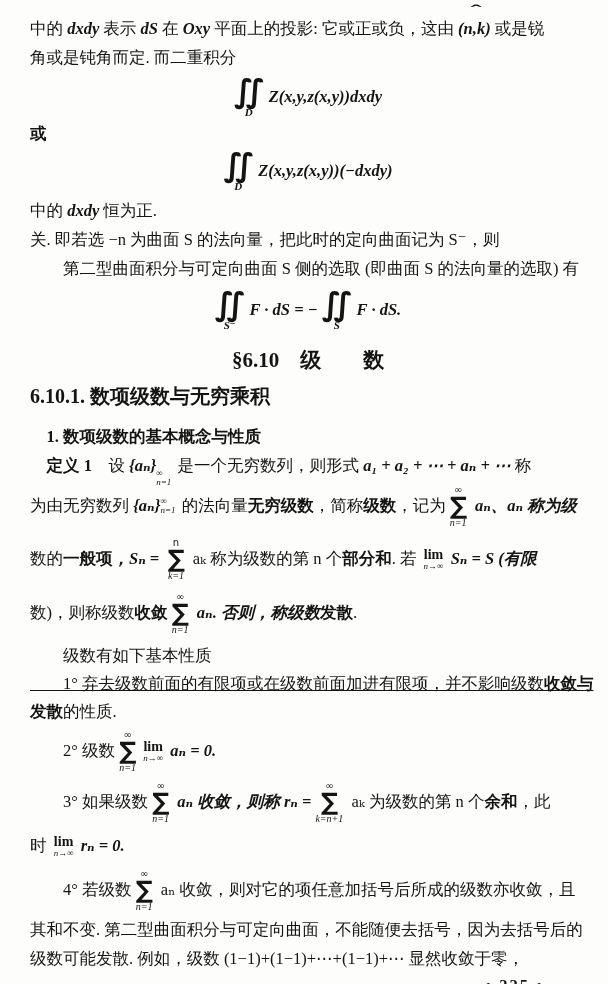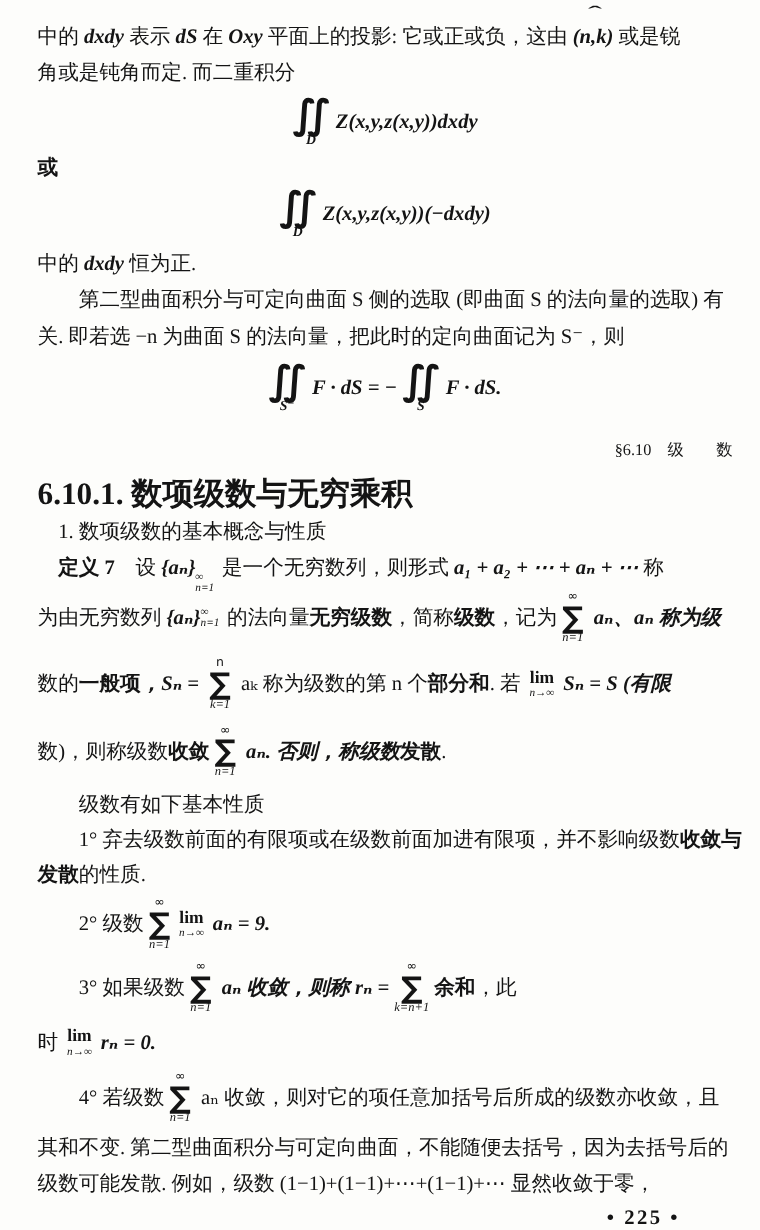--- a/index.html
+++ b/index.html
@@ -30,23 +30,23 @@
   .sum .sbot{font-size:10px;line-height:10px;font-style:italic;}
   
   .stk{display:inline-flex;flex-direction:column;align-items:flex-start;font-size:9px;line-height:9px;font-style:italic;vertical-align:-5px;margin-right:2px;}
   
   .lim{display:inline-flex;flex-direction:column;align-items:center;margin:0 3px;}
   .lim .lw{font-size:14px;line-height:15px;font-weight:bold;}
   .lim .ls{font-size:9px;line-height:9px;font-style:italic;}
   
   .hatwrap{position:relative;display:inline-block;}
   .hatmark{position:absolute;top:-10px;left:55%;transform:translateX(-50%) scaleX(2.4);font-weight:bold;font-size:14px;line-height:14px;}
-  .h1{height:30px;line-height:30px;margin-top:8px;text-align:right;font-weight:normal;font-size:13px;white-space:pre;}
-  .h2{height:26px;line-height:26px;margin-top:8px;font-weight:bold;font-size:25px;white-space:nowrap;}
-  .h3{height:24px;line-height:24px;margin-top:4px;font-weight:normal;white-space:nowrap;}
+  .h1{height:30px;line-height:30px;margin-top:8px;text-align:center;font-weight:bold;font-size:21px;white-space:pre;}
+  .h2{height:26px;line-height:26px;margin-top:8px;font-weight:bold;font-size:20px;white-space:nowrap;}
+  .h3{height:24px;line-height:24px;margin-top:16px;font-weight:bold;white-space:nowrap;}
   .pagenum{height:26px;line-height:26px;text-align:right;padding-right:42px;font-weight:bold;letter-spacing:2px;}
   .mt2{margin-top:2px;}
   .i3l2{height:36px;display:flex;align-items:center;white-space:nowrap;}
 </style>
 </head>
 <body>
 
 <div class="page">
 
   <div class="tline"><span data-bind="p1.l1a">中的 </span><span class="mi" data-bind="p1.l1m1">dxdy</span><span data-bind="p1.l1b"> 表示 </span><span class="mi" data-bind="p1.l1m2">dS</span><span data-bind="p1.l1c"> 在 </span><span class="mi" data-bind="p1.l1m3">Oxy</span><span data-bind="p1.l1d"> 平面上的投影: 它或正或负，这由 </span><span class="hatwrap"><span class="hatmark" data-bind="sym.hat">ˆ</span><span class="mi" data-bind="p1.l1m4">(n,k)</span></span><span data-bind="p1.l1e"> 或是锐</span></div>
@@ -65,41 +65,41 @@
   <div class="fline">
       <span class="iint">
         <span class="isym sym" data-bind="sym.iint">∬</span>
         <span class="isub" data-bind="p1.f2sub">D</span>
       </span>
       <span class="mi" data-bind="p1.f2expr">Z(x,y,z(x,y))(−dxdy)</span>
     </div>
 
   <div class="tline"><span data-bind="p1.l3a">中的 </span><span class="mi" data-bind="p1.l3m">dxdy</span><span data-bind="p1.l3b"> 恒为正.</span></div>
 
+  <div class="tline"><span data-bind="p2.l2">关. 即若选 −n 为曲面 S 的法向量，把此时的定向曲面记为 S⁻，则</span></div>
   <div class="tline"><span data-bind="p2.l1">　　第二型曲面积分与可定向曲面 S 侧的选取 (即曲面 S 的法向量的选取) 有</span></div>
-  <div class="tline"><span data-bind="p2.l2">关. 即若选 −n 为曲面 S 的法向量，把此时的定向曲面记为 S⁻，则</span></div>
 
   <div class="fline" style="height:54px;">
       <span class="iint">
         <span class="isym sym" data-bind="sym.iint">∬</span>
         <span class="isub" data-bind="p2.f3sub1">S⁻</span>
       </span>
       <span class="mi" data-bind="p2.f3e1">F · dS = − </span>
       <span class="iint">
         <span class="isym sym" data-bind="sym.iint">∬</span>
         <span class="isub" data-bind="p2.f3sub2">S</span>
       </span>
       <span class="mi" data-bind="p2.f3e2">F · dS.</span>
     </div>
 
   <div class="h1" data-bind="h1">§6.10　级　　数</div>
   <div class="h2" data-bind="h2">6.10.1. 数项级数与无穷乘积</div>
   <div class="h3" data-bind="h3">　1. 数项级数的基本概念与性质</div>
 
-  <div class="tline mt2"><span class="b" data-bind="def.label">　定义 7</span><span data-bind="def.a">　设 </span><span class="mi" data-bind="def.brace">{aₙ}</span><span class="stk">
+  <div class="tline mt2"><span class="b" data-bind="def.label">　定义 1</span><span data-bind="def.a">　设 </span><span class="mi" data-bind="def.brace">{aₙ}</span><span class="stk">
         <span data-bind="def.stkTop">∞</span>
         <span data-bind="def.stkBot">n=1</span>
       </span><span data-bind="def.b"> 是一个无穷数列，则形式 </span><span class="mi" data-bind="def.m">a₁ + a₂ + ⋯ + aₙ + ⋯</span><span data-bind="def.c"> 称</span></div>
 
   <div class="mline">
       <span data-bind="b2.a">为由无穷数列 </span>
       <span class="mi" data-bind="b2.brace">{aₙ}</span>
       <span class="stk">
         <span data-bind="b2.stkTop">∞</span>
         <span data-bind="b2.stkBot">n=1</span>
@@ -144,50 +144,51 @@
         <span class="ssym sym" data-bind="sym.sum">∑</span>
         <span class="sbot" data-bind="b4.sumBot">n=1</span>
       </span>
       <span class="mi" data-bind="b4.c"> aₙ. 否则，称级数</span>
       <span class="b" data-bind="b4.bold2">发散</span>
       <span data-bind="b4.d">.</span>
     </div>
 
   <div class="tline mt2" style="height:28px;line-height:28px;"><span data-bind="b5">　　级数有如下基本性质</span></div>
 
-  <div class="tline" style="height:28px;line-height:28px;"><span data-bind="i1.l1">　　1° 弃去级数前面的有限项或在级数前面加进有限项，并不影响级数</span><span class="b" data-bind="i1.l1b">收敛与</span></div>
+  <div class="tline" style="height:28px;line-height:28px;text-decoration:underline;"><span data-bind="i1.l1">　　1° 弃去级数前面的有限项或在级数前面加进有限项，并不影响级数</span><span class="b" data-bind="i1.l1b">收敛与</span></div>
   <div class="tline" style="height:28px;line-height:28px;"><span class="b" data-bind="i1.l2b">发散</span><span data-bind="i1.l2">的性质.</span></div>
 
   <div class="mline" style="height:50px;">
       <span data-bind="i2.a">　　2° 级数</span>
       <span class="sum">
         <span class="stop sym" data-bind="i2.sumTop">∞</span>
         <span class="ssym sym" data-bind="sym.sum">∑</span>
         <span class="sbot" data-bind="i2.sumBot">n=1</span>
       </span>
       <span class="lim">
         <span class="lw" data-bind="sym.lim">lim</span>
         <span class="ls" data-bind="i2.lims">n→∞</span>
       </span>
-      <span class="mi" data-bind="i2.c"> aₙ = 9.</span>
+      <span class="mi" data-bind="i2.c"> aₙ = 0.</span>
     </div>
 
   <div class="mline">
       <span data-bind="i3.a">　　3° 如果级数</span>
       <span class="sum">
         <span class="stop sym" data-bind="i3.sum1Top">∞</span>
         <span class="ssym sym" data-bind="sym.sum">∑</span>
         <span class="sbot" data-bind="i3.sum1Bot">n=1</span>
       </span>
       <span class="mi" data-bind="i3.b"> aₙ 收敛，则称 rₙ =</span>
       <span class="sum">
         <span class="stop sym" data-bind="i3.sum2Top">∞</span>
         <span class="ssym sym" data-bind="sym.sum">∑</span>
         <span class="sbot" data-bind="i3.sum2Bot">k=n+1</span>
       </span>
+      <span data-bind="i3.c"> aₖ 为级数的第 n 个</span>
       <span class="b" data-bind="i3.bold">余和</span>
       <span data-bind="i3.d">，此</span>
     </div>
   <div class="i3l2">
       <span data-bind="i3.l2a">时 </span>
       <span class="lim">
         <span class="lw" data-bind="sym.lim">lim</span>
         <span class="ls" data-bind="i3.lims">n→∞</span>
       </span>
       <span class="mi" data-bind="i3.l2b"> rₙ = 0.</span>

